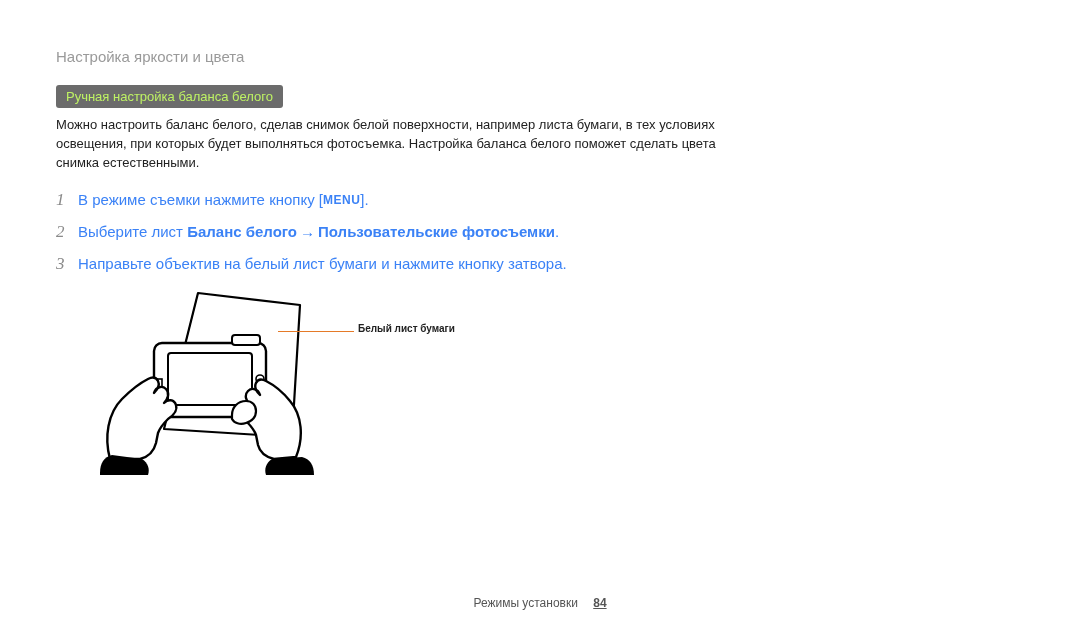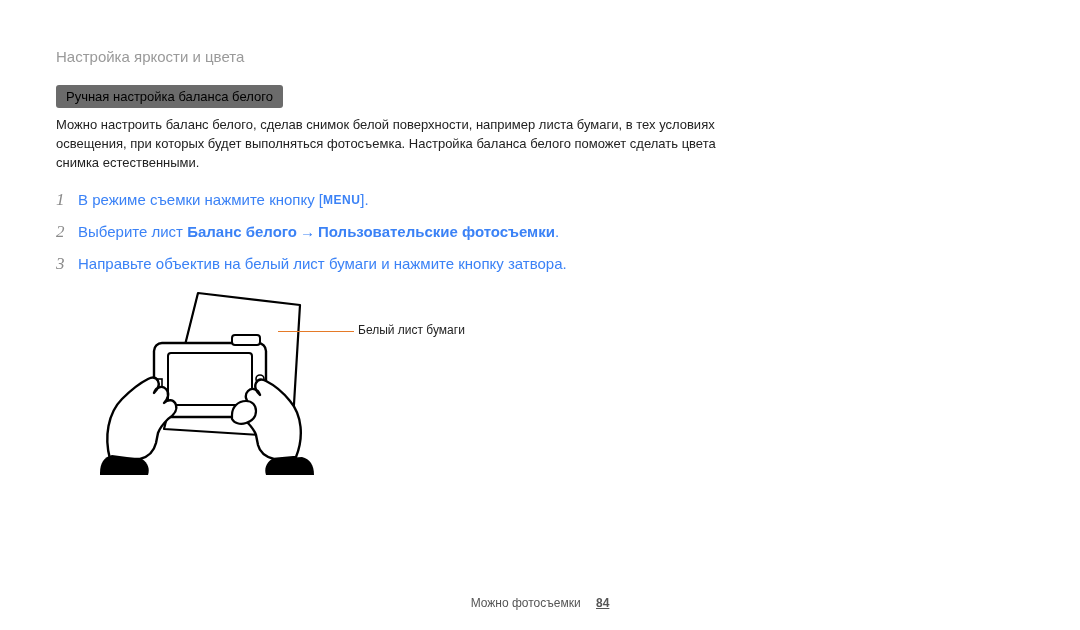--- a/index.html
+++ b/index.html
@@ -20,21 +20,21 @@
     width: 700px;
   }
   .breadcrumb {
     font-size: 15px;
     color: #9a9a9a;
     margin-bottom: 20px;
   }
   .pill {
     display: inline-block;
     background: #6b6b6b;
-    color: #000000;
+    color: #bef264;
     font-size: 13px;
     padding: 4px 10px;
     border-radius: 3px;
     margin-bottom: 8px;
   }
   .intro {
     font-size: 13px;
     line-height: 1.45;
     color: #222;
     margin-bottom: 16px;
@@ -90,22 +90,23 @@
     left: 196px;
     top: 44px;
     width: 76px;
     height: 0;
     border-top: 1.4px solid #e57a28;
   }
   .callout-text {
     position: absolute;
     left: 276px;
     top: 36px;
-    font-size: 12px;
+    font-size: 10px;
     color: #222;
+    font-weight: bold;
   }
 
   .footer {
     position: absolute;
     left: 0;
     width: 1080px;
     bottom: 20px;
     text-align: center;
     font-size: 12px;
     color: #555;
@@ -171,15 +172,15 @@
       <path d="M150 128 C150 120 156 114 164 114 C170 114 174 118 174 124 C174 130 170 134 164 136 C158 138 152 136 150 132 Z" fill="#fff" stroke="#000" stroke-width="2.2"></path>
 
       <path d="M232 188 C232 178 228 172 220 170 L190 172 C184 176 182 182 184 188 L232 188 Z" fill="#000"></path>
     </svg>
     <div class="callout-line"></div>
     <div class="callout-text">Белый лист бумаги</div>
   </div>
 </div>
 
 <div class="footer">
-  <span>Можно фотосъемки</span>
+  <span>Режимы установки</span>
   <span class="pagenum">84</span>
 </div>
 
 </body></html>

